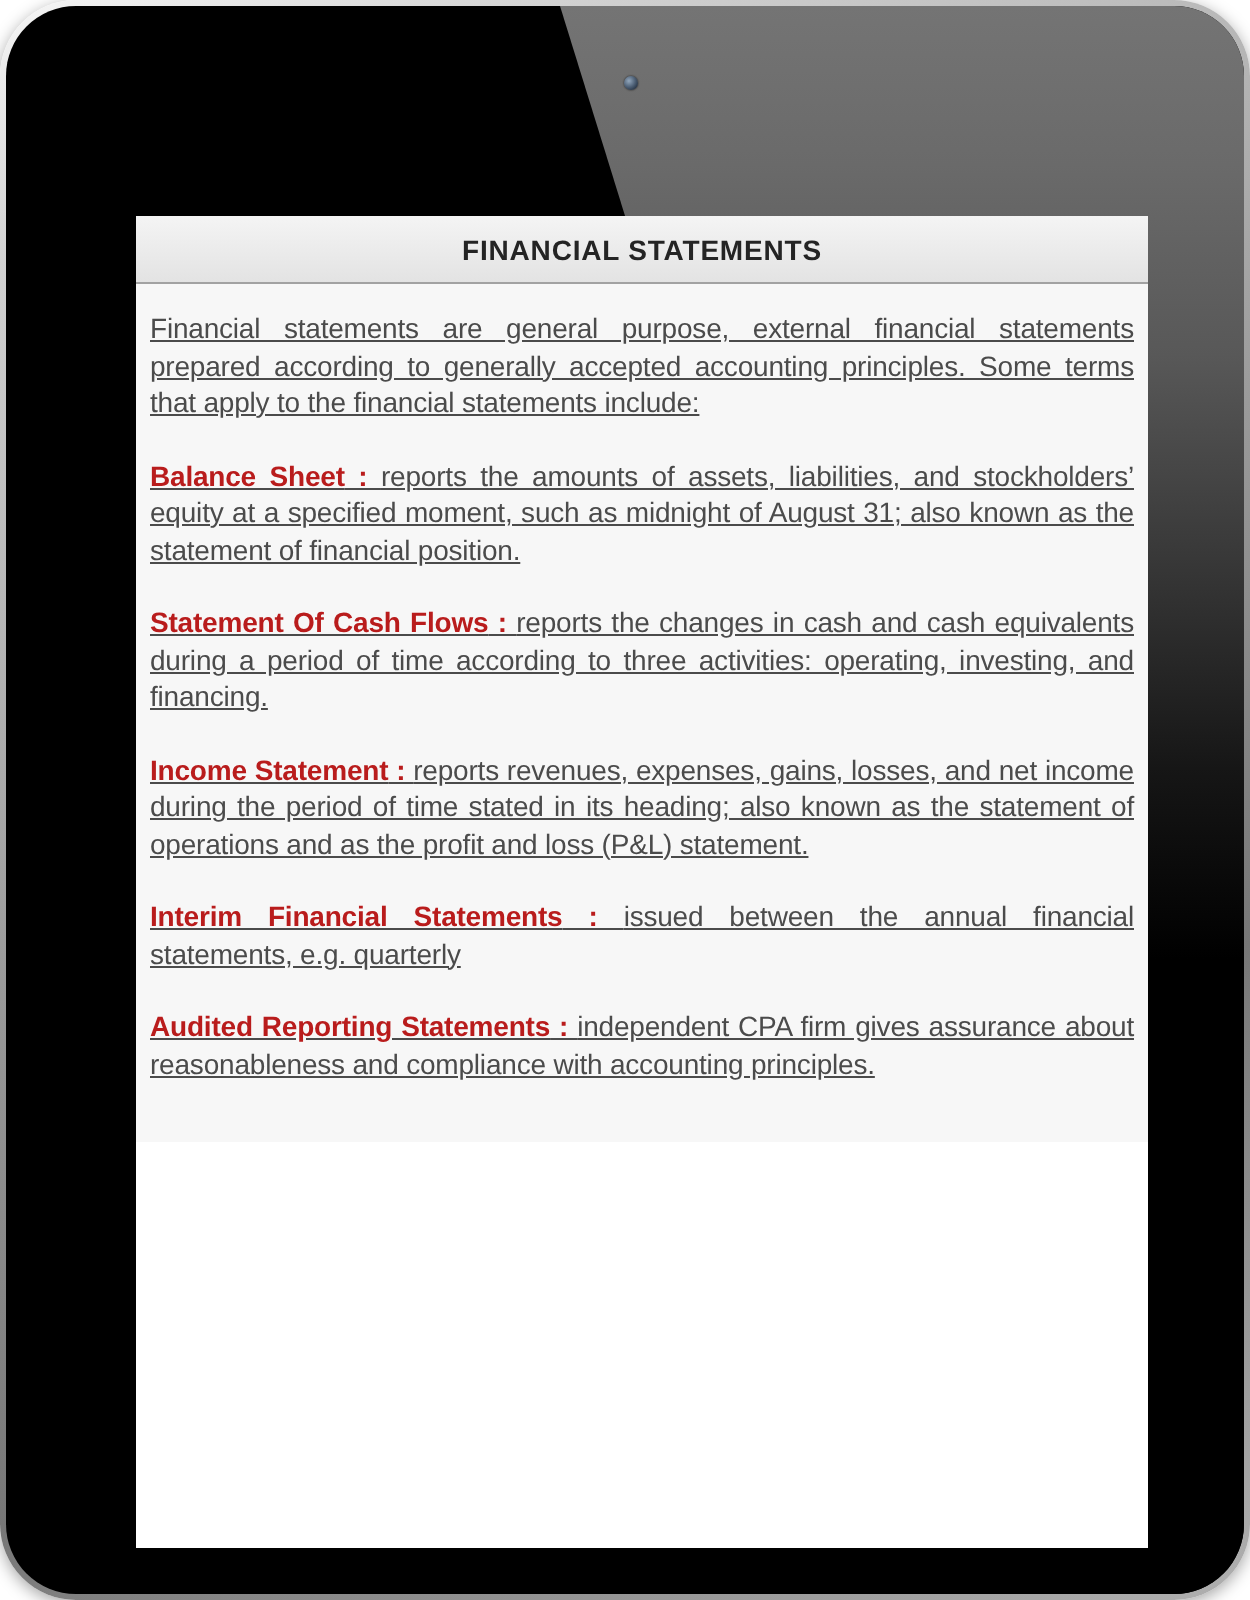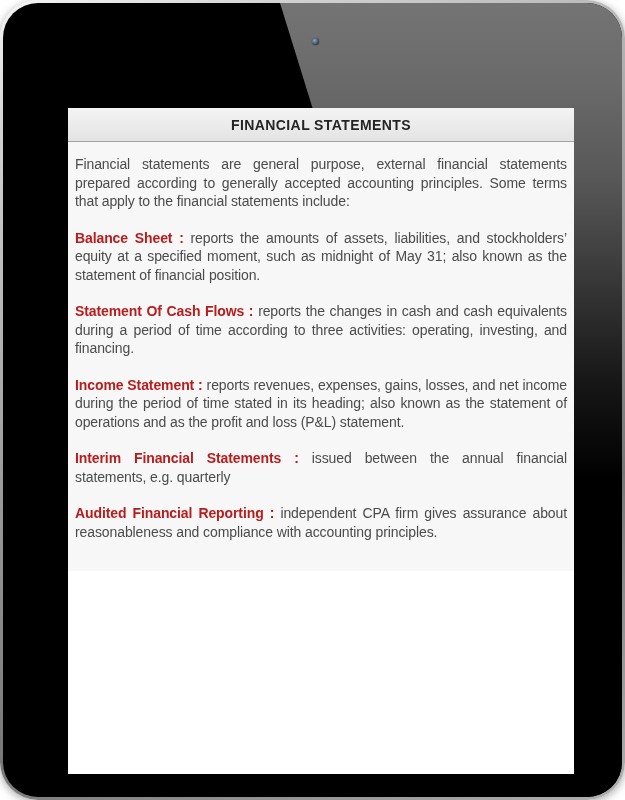--- a/index.html
+++ b/index.html
@@ -53,21 +53,21 @@
   }
   .content {
     background: #f7f7f7;
     padding: 13px 7px 30px 7px;
     color: #4b4b4b;
     font-size: 14px;
     line-height: 18.5px;
     text-align: justify;
     letter-spacing: -0.1px;
   }
-  .content p { margin: 0 0 18px 0; }
+  .content p { margin: 0 0 18px 0; text-decoration: underline; }
   .content p:last-child { margin-bottom: 0; }
   .term, .sep {
     color: #b91c1c;
     font-weight: bold;
   }
 </style>
 </head>
 <body>
 
 <div class="tablet">
@@ -78,28 +78,28 @@
     <div class="screen">
       <div class="screen-header">
         <span>FINANCIAL STATEMENTS</span>
       </div>
 
       <div class="content">
         <p>Financial statements are general purpose, external financial statements prepared according to generally accepted accounting principles. Some terms that apply to the financial statements include:</p>
 
         <div>
 
-            <p><span class="term">Balance Sheet</span><span class="sep"> : </span><span>reports the amounts of assets, liabilities, and stockholders’ equity at a specified moment, such as midnight of May 31; also known as the statement of financial position.</span></p>
+            <p><span class="term">Balance Sheet</span><span class="sep"> : </span><span>reports the amounts of assets, liabilities, and stockholders’ equity at a specified moment, such as midnight of August 31; also known as the statement of financial position.</span></p>
 
             <p><span class="term">Statement Of Cash Flows</span><span class="sep"> : </span><span>reports the changes in cash and cash equivalents during a period of time according to three activities: operating, investing, and financing.</span></p>
 
             <p><span class="term">Income Statement</span><span class="sep"> : </span><span>reports revenues, expenses, gains, losses, and net income during the period of time stated in its heading; also known as the statement of operations and as the profit and loss (P&amp;L) statement.</span></p>
 
 
             <p><span class="term">Interim Financial Statements</span><span class="sep"> : </span><span>issued between the annual financial statements, e.g. quarterly</span></p>
 
-            <p><span class="term">Audited Financial Reporting</span><span class="sep"> : </span><span>independent CPA firm gives assurance about reasonableness and compliance with accounting principles.</span></p>
+            <p><span class="term">Audited Reporting Statements</span><span class="sep"> : </span><span>independent CPA firm gives assurance about reasonableness and compliance with accounting principles.</span></p>
 
           </div>
       </div>
     </div>
   </div>
 </div>
 
 </body></html>

